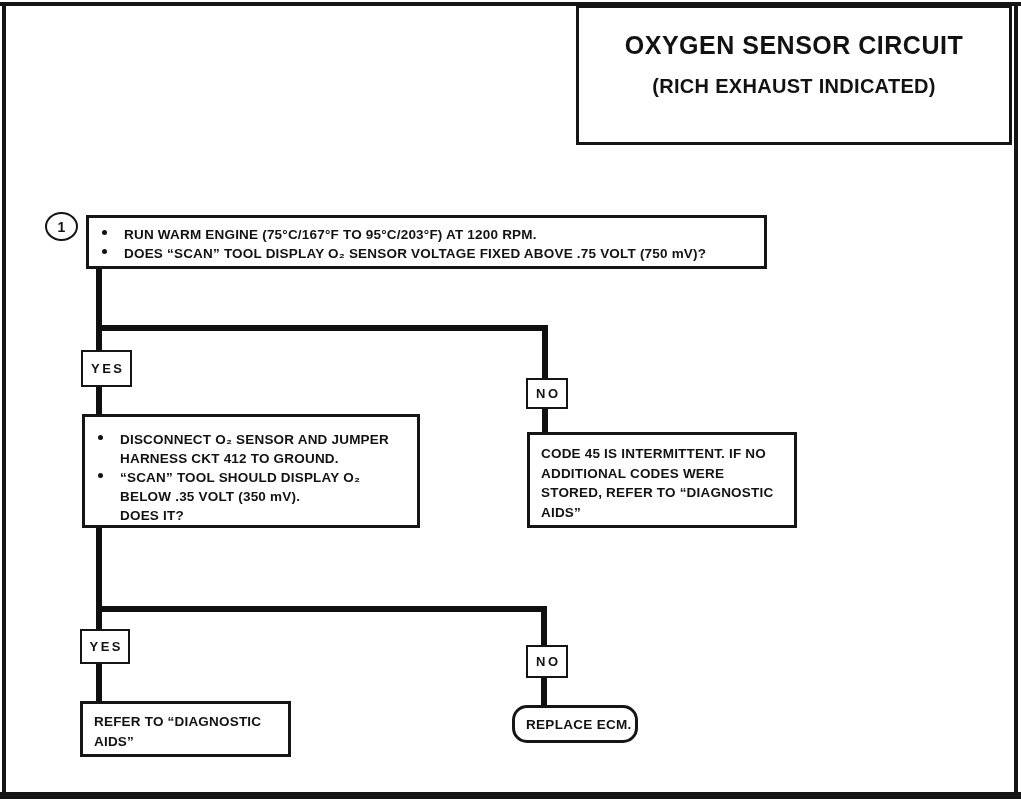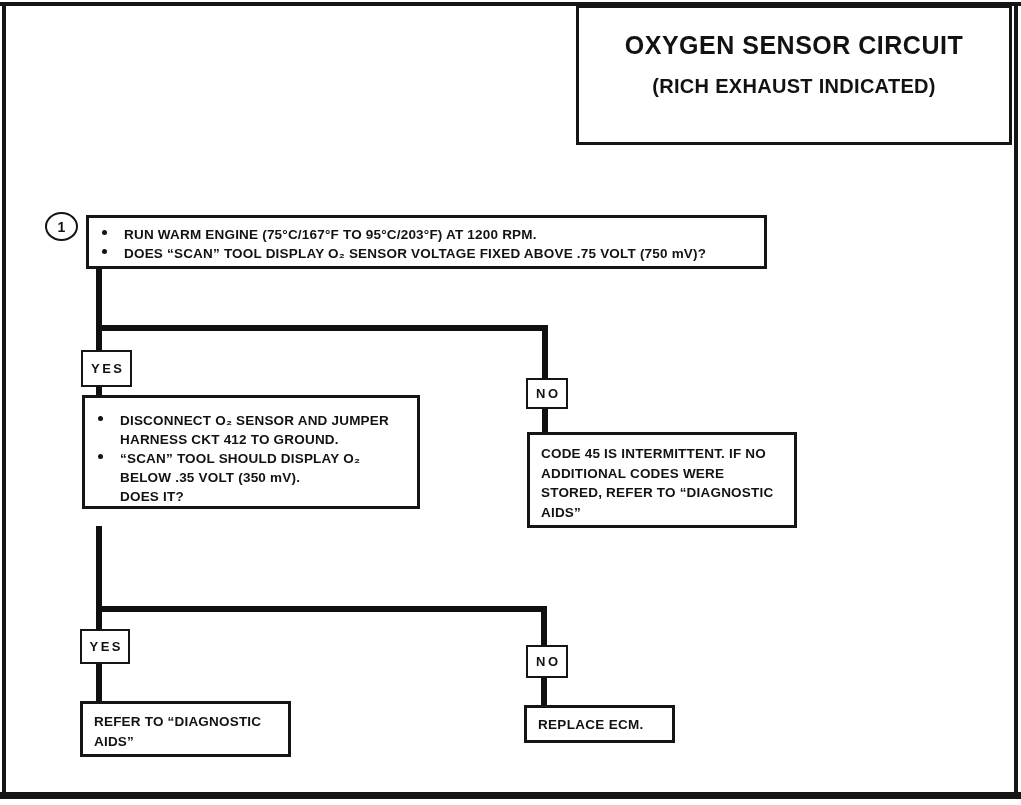--- a/index.html
+++ b/index.html
@@ -147,21 +147,21 @@
   </div>
 
   <div class="fc-box thin decision-label" style="left:81px; top:350px; width:51px; height:37px;">
     <span>YES</span>
   </div>
 
   <div class="fc-box thin decision-label" style="left:526px; top:378px; width:42px; height:31px;">
     <span>NO</span>
   </div>
 
-  <div class="fc-box" style="left:82px; top:395px; width:338px; height:114px;">
+  <div class="fc-box" style="left:82px; top:414px; width:338px; height:114px;">
     <div class="bullet-list" style="padding-top:13px;">
       <div class="bullet-row">
         <span class="dot"></span>
         <span class="btext">DISCONNECT O₂ SENSOR AND JUMPER HARNESS CKT 412 TO GROUND.</span>
       </div>
       <div class="bullet-row">
         <span class="dot"></span>
         <span class="btext">“SCAN” TOOL SHOULD DISPLAY O₂ BELOW .35 VOLT (350 mV).</span>
       </div>
       <div class="bullet-row">
@@ -180,17 +180,17 @@
   </div>
 
   <div class="fc-box thin decision-label" style="left:526px; top:645px; width:42px; height:33px;">
     <span>NO</span>
   </div>
 
   <div class="fc-box" style="left:80px; top:701px; width:211px; height:56px;">
     <div class="plain-text" style="padding-top:8px;">REFER TO “DIAGNOSTIC AIDS”</div>
   </div>
 
-  <div class="fc-box single-line" style="left:524px; top:705px; width:151px; height:38px;">
+  <div class="fc-box single-line" style="left:512px; top:705px; width:126px; height:38px;border-radius:15px;">
     <span>REPLACE ECM.</span>
   </div>
 
 </div>
 
 </body></html>

